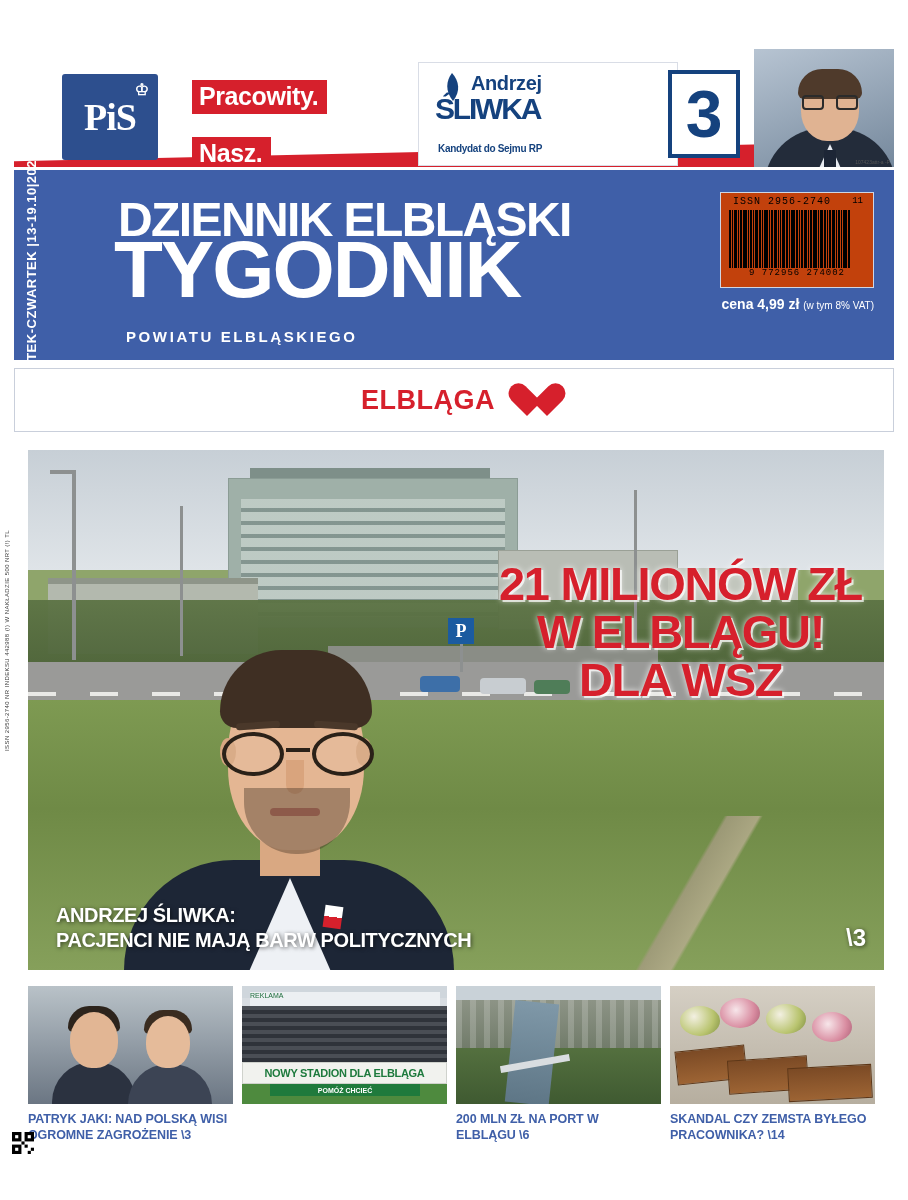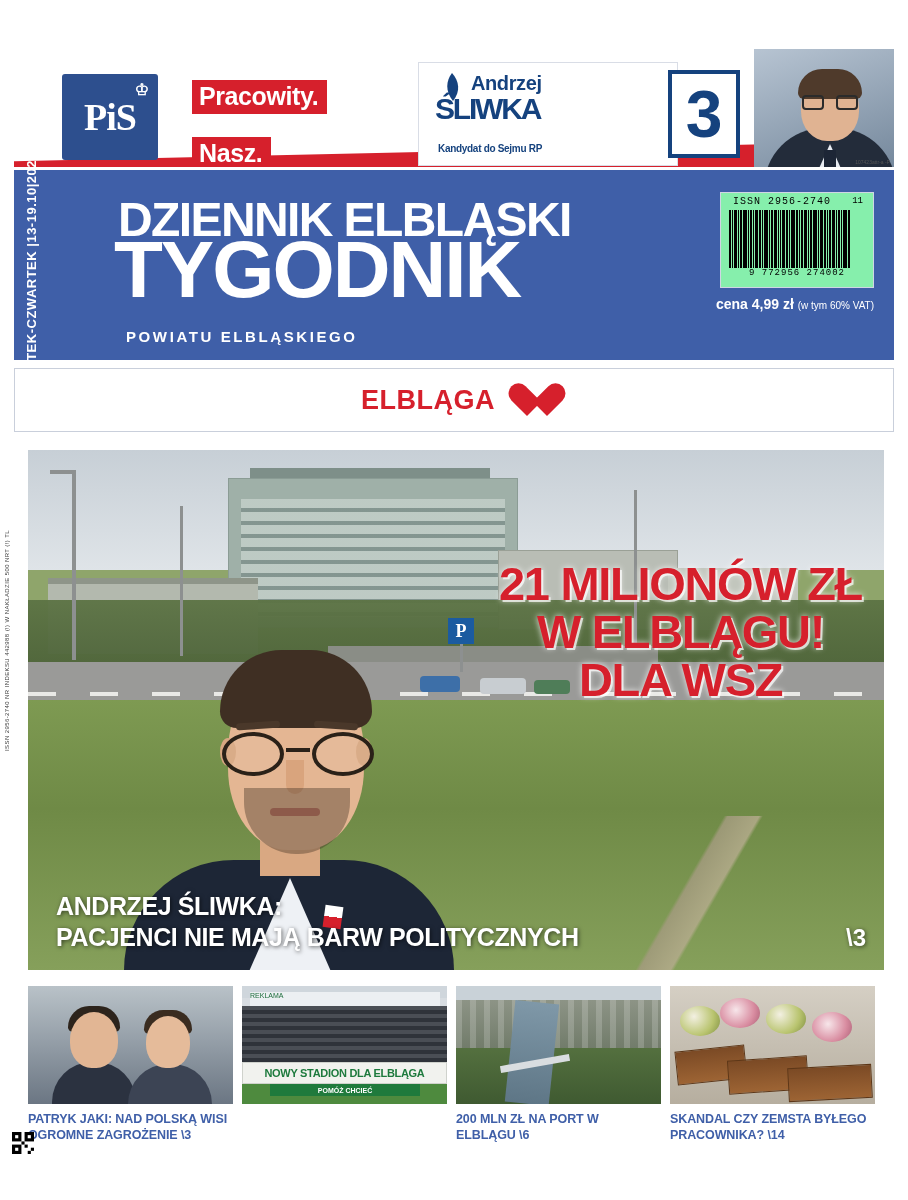--- a/index.html
+++ b/index.html
@@ -141,21 +141,21 @@
   .mh-title2 {
     position: absolute; left: 100px; top: 62px; color: #fff;
     font-size: 80px; font-weight: bold; letter-spacing: -2px; line-height: 0.95;
   }
   .mh-sub {
     position: absolute; left: 112px; top: 158px; color: #fff;
     font-size: 15px; font-weight: bold; letter-spacing: 2.6px;
   }
   .barcode-box {
     position: absolute; right: 20px; top: 22px; width: 154px; height: 96px;
-    background: #86efac; border: 1px solid #cfd6e4; padding: 3px 4px;
+    background: #c2410c; border: 1px solid #cfd6e4; padding: 3px 4px;
   }
   .issn { font-size: 10px; letter-spacing: 1px; text-align: left; padding-left: 8px;
           font-family: "Liberation Mono", monospace; }
   .issn-right { position: absolute; right: 10px; top: 3px; font-size: 9px;
                 font-family: "Liberation Mono", monospace; }
   .bars { height: 58px; margin-top: 3px; display: flex; gap: 1px; padding: 0 4px; }
   .bars i { display: block; background: #000; height: 100%; }
   .barnum { font-size: 9px; font-family: "Liberation Mono", monospace; text-align: center;
             letter-spacing: 1px; }
   .price {
@@ -316,21 +316,21 @@
   }
 
   .headline {
     position: absolute; right: 22px; top: 110px; text-align: center;
     color: #d6202c; font-size: 47px; font-weight: bold; line-height: 1.02;
     letter-spacing: -1.3px;
     text-shadow: 0 0 6px rgba(255,255,255,.85), 2px 2px 0 rgba(255,255,255,.7);
   }
   .sub-headline {
     position: absolute; left: 28px; bottom: 18px; color: #ffffff;
-    font-size: 25px; font-weight: bold; line-height: 1.22; letter-spacing: -0.4px;
+    font-size: 20px; font-weight: bold; line-height: 1.22; letter-spacing: -0.4px;
     text-shadow: 1px 1px 4px rgba(0,0,0,.6);
   }
   .page-ref {
     position: absolute; right: 18px; bottom: 18px; color: #ffffff;
     font-size: 24px; font-weight: bold; text-shadow: 1px 1px 4px rgba(0,0,0,.6);
   }
 
   
   .teasers {
     position: absolute; left: 28px; top: 986px; width: 856px; height: 196px;
@@ -489,21 +489,21 @@
         <i style="width:2px"></i>
           <i style="width:1px"></i>
           <i style="width:4px"></i>
           <i style="width:2px"></i>
       </div>
       <div class="barnum">9 772956 274002</div>
     </div>
 
     <div class="price">
       <span>cena 4,99 zł</span>
-      <small>(w tym 60% VAT)</small>
+      <small>(w tym 8% VAT)</small>
     </div>
   </div>
 
   <div class="love-bar">
     <span class="love-city">ELBLĄGA</span>
     <span class="heart"></span>
   </div>
 
   <div class="side-issn">ISSN 2956-2740 NR INDEKSU 442988 (!) W NAKŁADZIE 500 NRT (!) TL</div>
 

